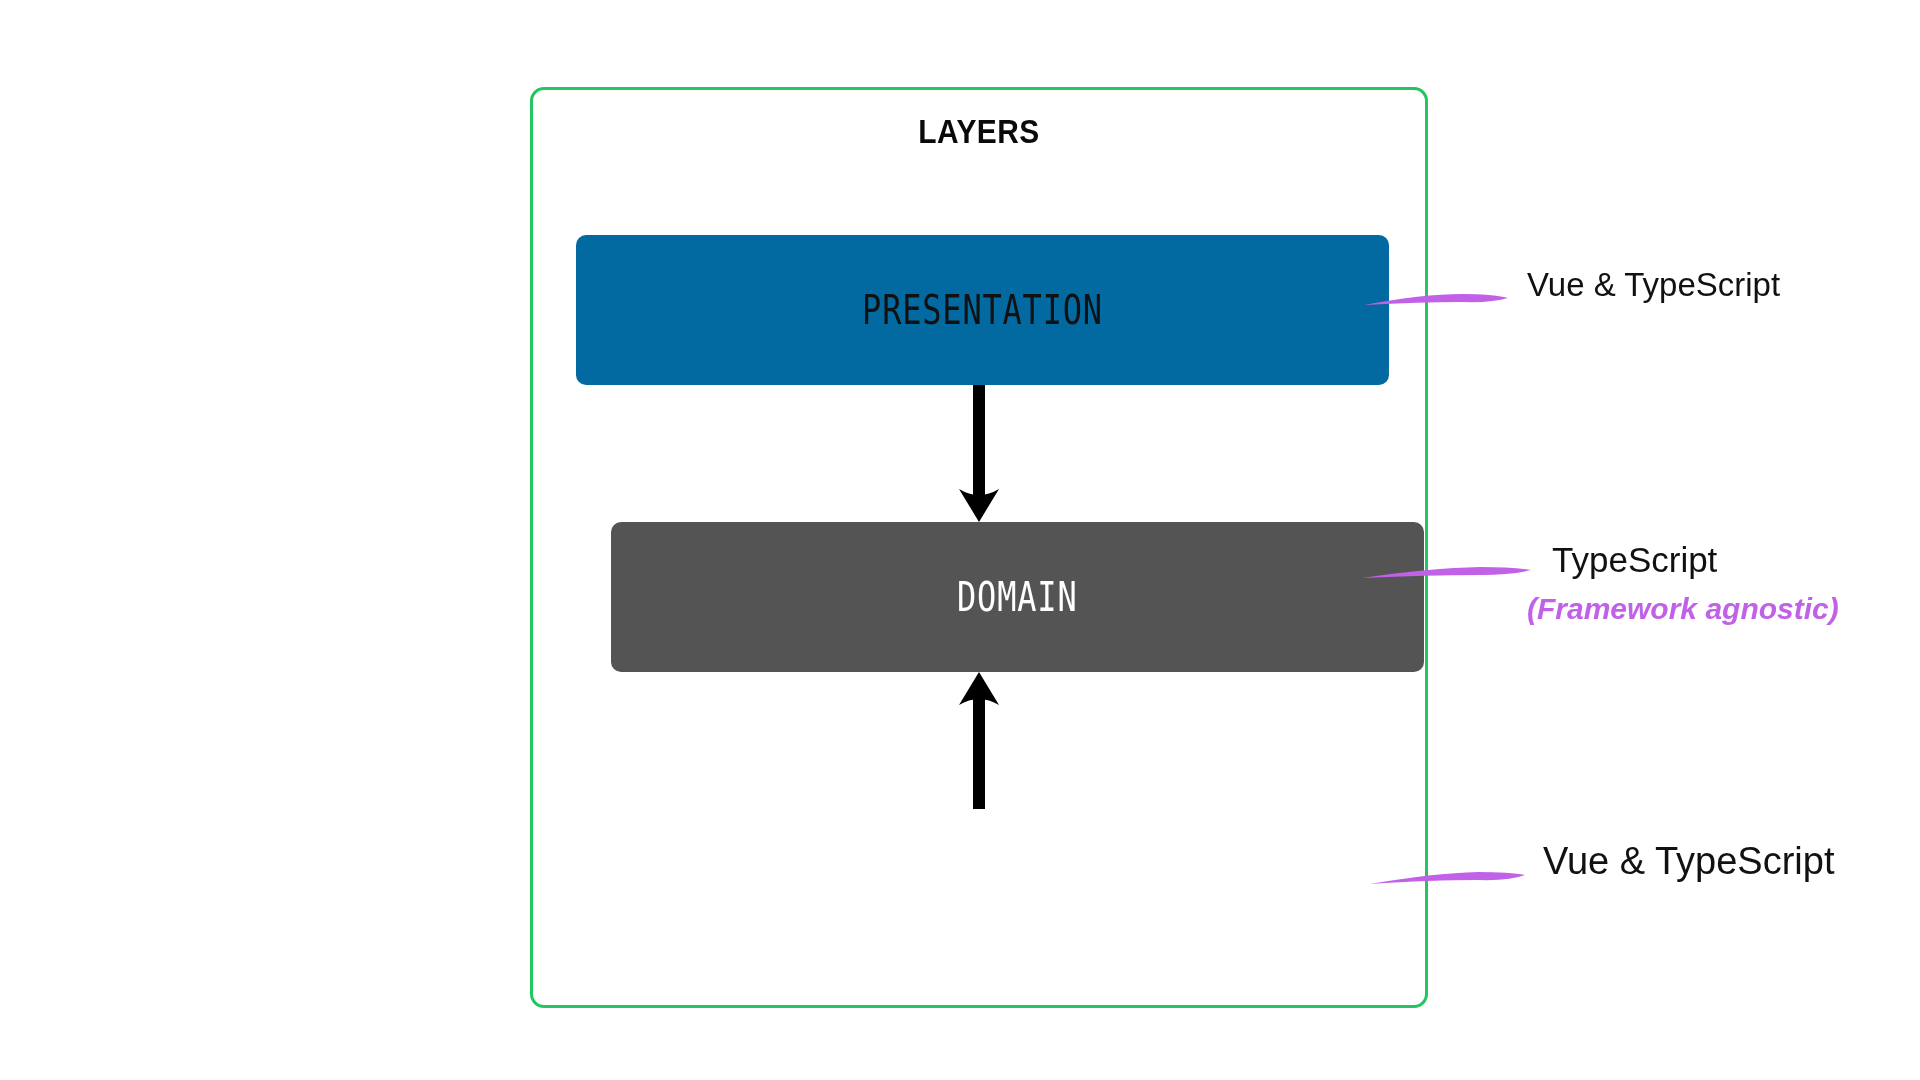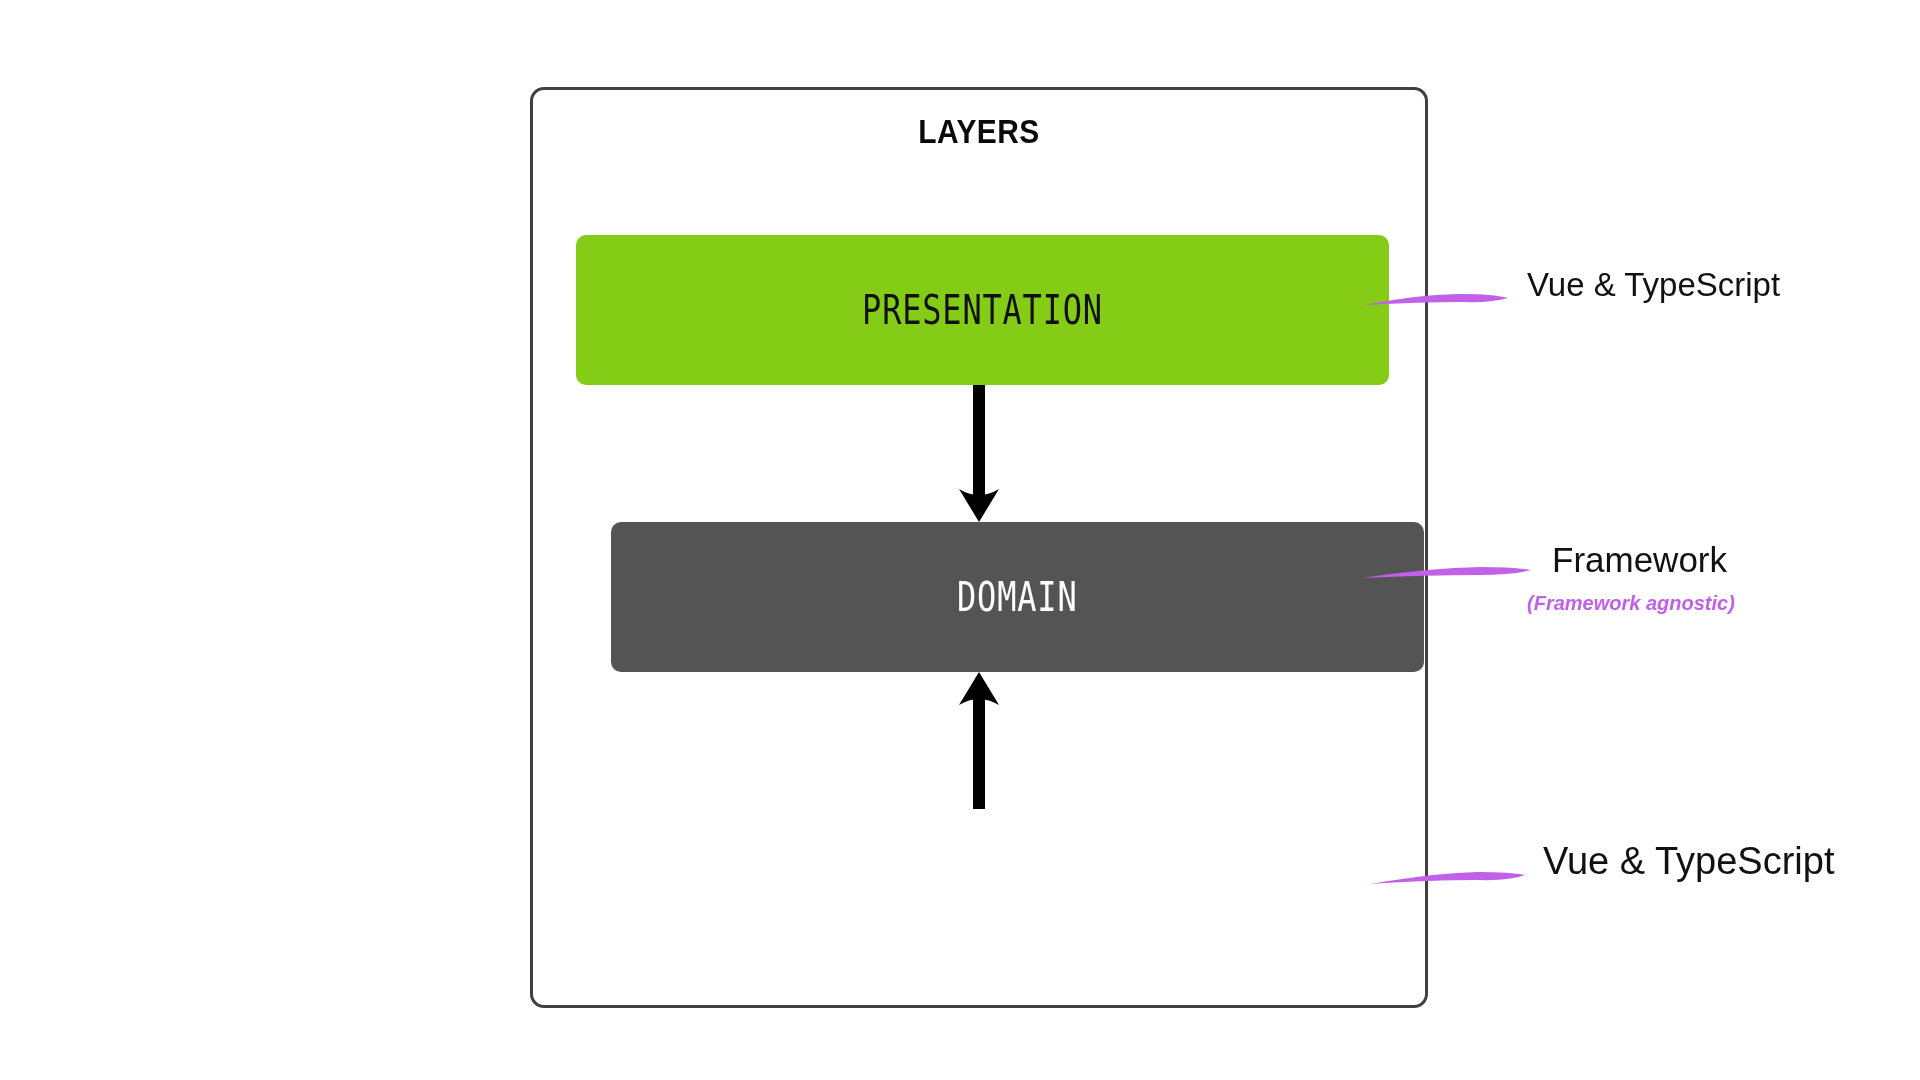--- a/index.html
+++ b/index.html
@@ -16,21 +16,21 @@
   }
 
   
   .layers-panel {
     position: absolute;
     left: 530px;
     top: 87px;
     width: 898px;
     height: 921px;
     box-sizing: border-box;
-    border: 3px solid #404040;
+    border: 3px solid #22c55e;
     border-radius: 14px;
     background: #ffffff;
   }
 
   .panel-title {
     position: absolute;
     left: 0;
     top: 22px;
     width: 100%;
     text-align: center;
@@ -100,33 +100,33 @@
     font-style: italic;
     font-weight: bold;
     font-family: "Liberation Sans", sans-serif;
   }
 
   .anno-presentation   { left: 1362px; top: 286px; }
   .anno-presentation .anno-text { left: 165px; top: -20px; font-size: 33px; }
 
   .anno-domain         { left: 1360px; top: 562px; }
   .anno-domain .anno-text { left: 192px; top: -22px; font-size: 35px; }
-  .anno-domain .anno-sub  { left: 167px; top: 30px; font-size: 20px; }
+  .anno-domain .anno-sub  { left: 167px; top: 30px; font-size: 30px; }
 
   .anno-infrastructure { left: 1368px; top: 866px; }
   .anno-infrastructure .anno-text { left: 175px; top: -26px; font-size: 38px; }
 </style>
 </head>
 <body>
 
 <div class="layers-panel">
 
   <div class="panel-title">LAYERS</div>
 
-  <div class="layer-box layer-presentation" style="background:#84cc16;color:#111111;">
+  <div class="layer-box layer-presentation" style="background:#0369a1;color:#111111;">
     <span class="layer-label">PRESENTATION</span>
   </div>
 
   <svg class="arrow arrow-down" viewBox="0 0 64 137">
     <line x1="32" y1="0" x2="32" y2="118" stroke="#000000" stroke-width="12"></line>
     <path d="M32 137 L12 104 Q32 116 52 104 Z" fill="#000000"></path>
   </svg>
 
   <div class="layer-box layer-domain" style="background:#545454;color:#ffffff;margin-left:35px;">
     <span class="layer-label">DOMAIN</span>
@@ -144,21 +144,21 @@
   <svg class="anno-squiggle" width="150" height="30" viewBox="0 0 150 30">
     <path d="M2 19 Q 60 8 100 8 Q 130 8 146 12 Q 130 17 100 16 Q 58 16 2 19 Z" fill="#c061e8"></path>
   </svg>
   <span class="anno-text">Vue &amp; TypeScript</span>
 </div>
 
 <div class="annotation anno-domain">
   <svg class="anno-squiggle" width="175" height="26" viewBox="0 0 175 26">
     <path d="M2 16 Q 70 6 120 5 Q 152 5 171 8 Q 152 13 120 13 Q 68 13 2 16 Z" fill="#c061e8"></path>
   </svg>
-  <span class="anno-text">Framework</span>
+  <span class="anno-text">TypeScript</span>
   <span class="anno-sub">(Framework agnostic)</span>
 </div>
 
 <div class="annotation anno-infrastructure">
   <svg class="anno-squiggle" width="160" height="28" viewBox="0 0 160 28">
     <path d="M2 18 Q 65 7 110 6 Q 142 6 157 9 Q 142 15 110 14 Q 63 14 2 18 Z" fill="#c061e8"></path>
   </svg>
   <span class="anno-text">Vue &amp; TypeScript</span>
 </div>
 

